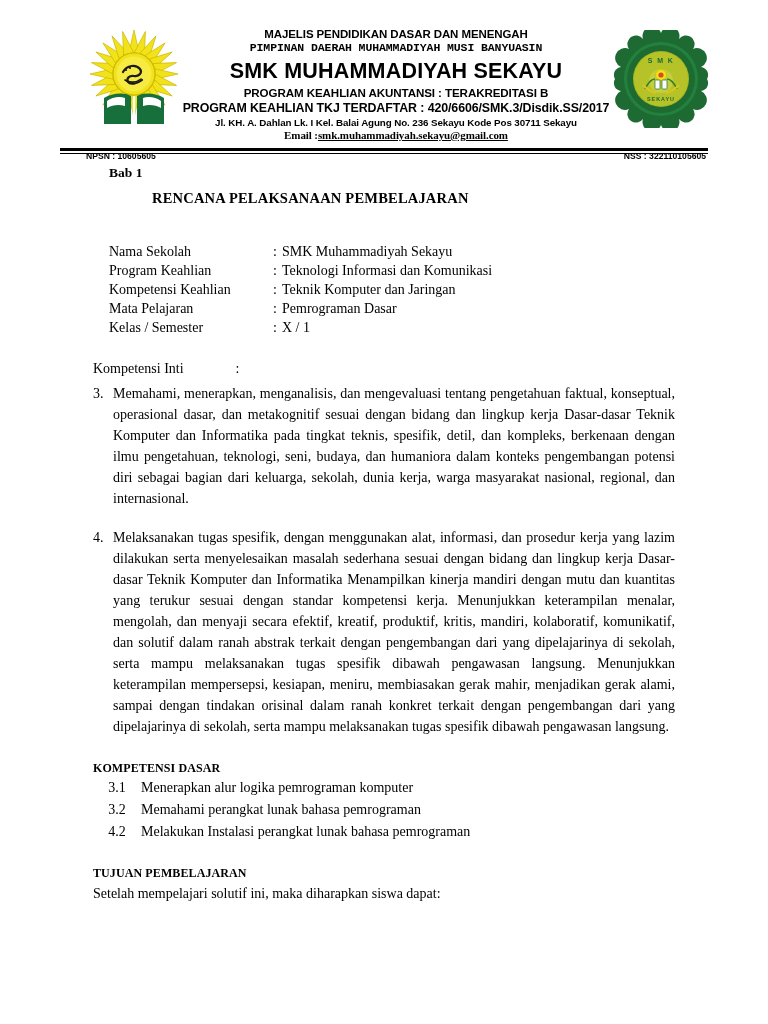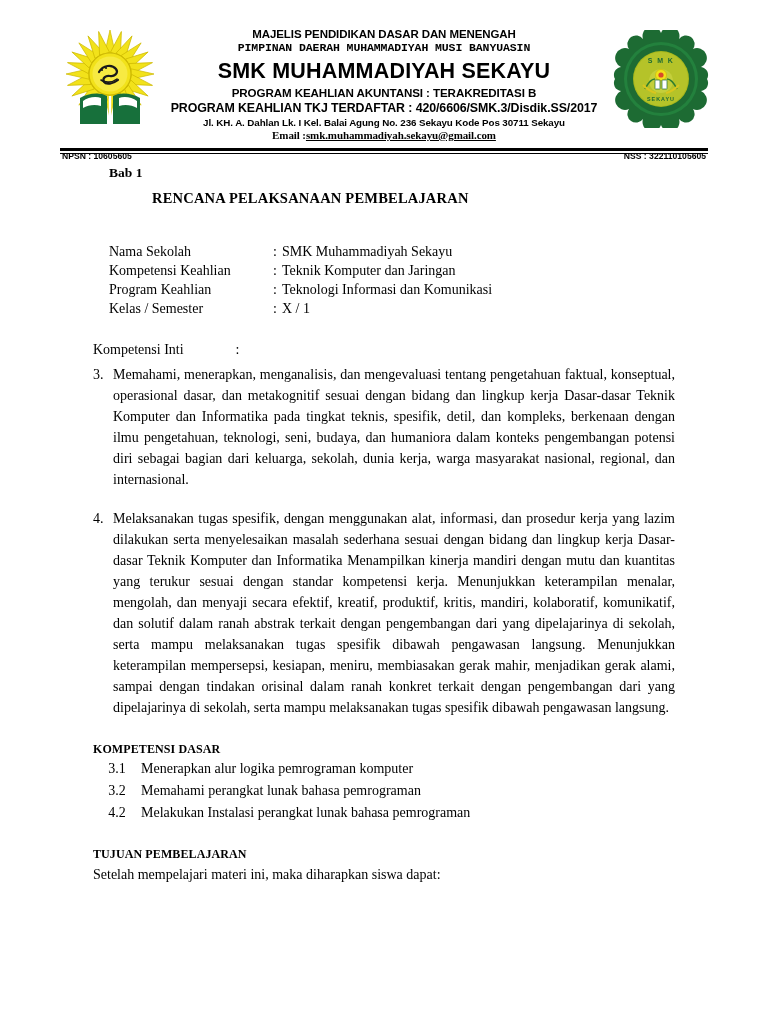--- a/index.html
+++ b/index.html
@@ -14,20 +14,21 @@
     font-family: "Liberation Serif", serif;
     color: #000000;
     overflow: hidden;
   }
 
   
   .letterhead {
     position: relative;
     height: 140px;
     padding: 16px;
+    margin-left: 24px;
   }
   .logo-left {
     position: absolute;
     left: 58px;
     top: 28px;
     width: 104px;
     height: 100px;
   }
   .logo-right {
     position: absolute;
@@ -298,28 +299,33 @@
   <div class="doc-title">RENCANA PELAKSANAAN PEMBELAJARAN</div>
 
   <table class="info-table">
     <tbody>
       <tr>
         <td class="info-label">Nama Sekolah</td>
         <td class="info-sep">:</td>
         <td class="info-value">SMK Muhammadiyah Sekayu</td>
       </tr>
       <tr>
+        <td class="info-label">Program Keahlian</td>
+        <td class="info-sep">:</td>
+        <td class="info-value">Teknologi Informasi dan Komunikasi</td>
+      </tr>
+      <tr>
         <td class="info-label">Kompetensi Keahlian</td>
         <td class="info-sep">:</td>
         <td class="info-value">Teknik Komputer dan Jaringan</td>
       </tr>
       <tr>
-        <td class="info-label">Program Keahlian</td>
-        <td class="info-sep">:</td>
-        <td class="info-value">Teknologi Informasi dan Komunikasi</td>
+        <td class="info-label">Mata Pelajaran</td>
+        <td class="info-sep">:</td>
+        <td class="info-value">Pemrograman Dasar</td>
       </tr>
       <tr>
         <td class="info-label">Kelas / Semester</td>
         <td class="info-sep">:</td>
         <td class="info-value">X / 1</td>
       </tr>
     </tbody>
   </table>
 
   <div class="ki-head"><span>Kompetensi Inti</span><span class="ki-colon">:</span></div>
@@ -343,15 +349,15 @@
   <div class="kd-row">
     <div class="kd-num">3.2</div>
     <div class="kd-text">Memahami perangkat lunak bahasa pemrograman</div>
   </div>
   <div class="kd-row">
     <div class="kd-num">4.2</div>
     <div class="kd-text">Melakukan Instalasi perangkat lunak bahasa pemrograman</div>
   </div>
 
   <div class="section-head">TUJUAN PEMBELAJARAN</div>
-  <div class="tp-line">Setelah mempelajari materi ini, maka diharapkan siswa dapat:</div>
+  <div class="tp-line">Setelah mempelajari solutif ini, maka diharapkan siswa dapat:</div>
 
 </div>
 
 </body></html>

